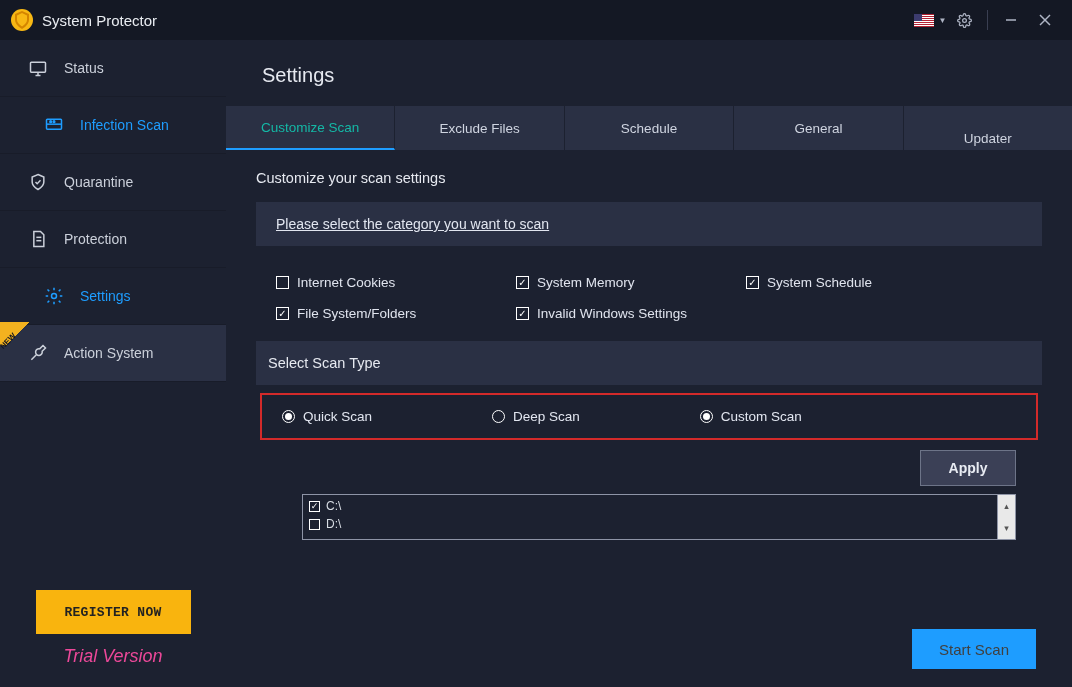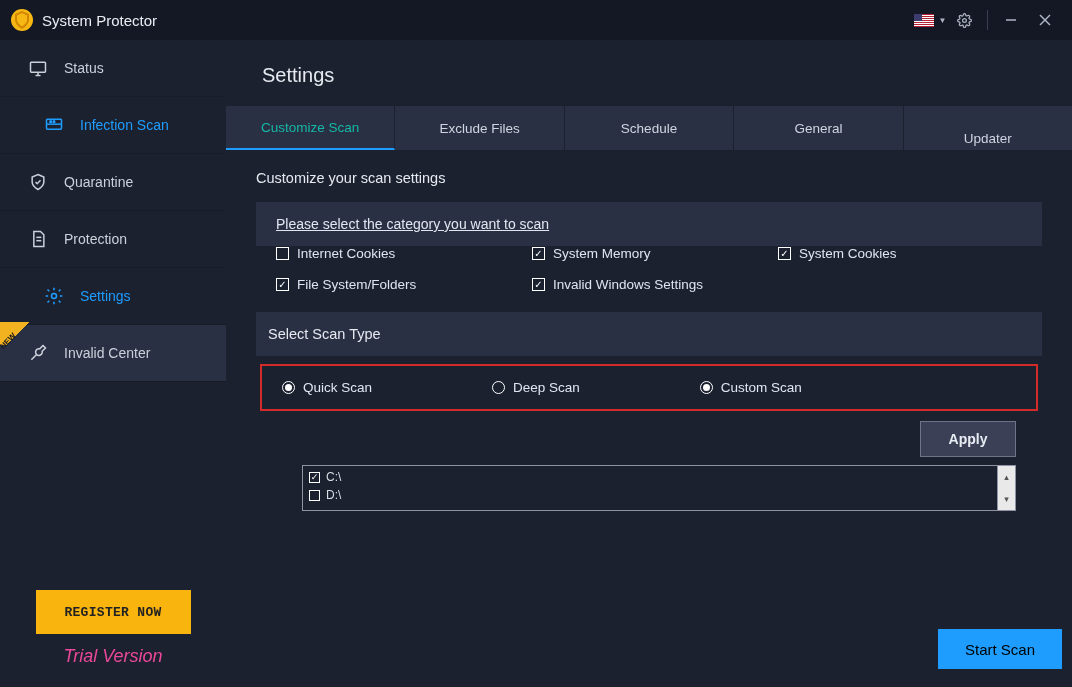--- a/index.html
+++ b/index.html
@@ -76,21 +76,21 @@
   }
   .tabs .tab:last-child{border-right:none;margin-top:20px;}
   .tabs .tab.active { border-bottom:2px solid #1e9dff; color:#14b8a6;}
 
   .section { padding: 20px 30px 0 30px; }
   .section-sub { font-size:14.5px; color:#e6e9f0; margin-bottom:16px;}
   .category-box { background:#2a3044; padding:14px 20px; margin-bottom:0;}
   .category-note { font-size:14px; color:#e2e6f0;text-decoration:underline; }
   .check-grid {
     display:grid; grid-template-columns: 240px 230px 230px;
-    gap:16px 16px; padding:0 20px 20px 20px;
+    gap:16px 0; padding:29px 20px 20px 20px;
   }
   .chk { display:flex; align-items:center; gap:8px; font-size:13.5px; color:#e0e4ee; cursor:pointer;}
   .chk .box {
     width:13px; height:13px; border:1px solid #fff; display:flex; align-items:center; justify-content:center;
     background:transparent; flex-shrink:0;
   }
   .chk .box.checked::after{
     content:"✓"; font-size:10px; color:#fff; line-height:1;
   }
 
@@ -125,22 +125,22 @@
     width:11px;height:11px;border:1px solid #fff;display:flex;align-items:center;justify-content:center;
   }
   .drive-list .drv .dbox.checked::after{content:"✓";font-size:9px;color:#fff;}
   .drive-list .scroll {
     width:18px; border-left:1px solid #8e94a6; background:#2a3044;
     display:flex; flex-direction:column; justify-content:space-between;
   }
   .drive-list .scroll .arr{ text-align:center; font-size:9px; color:#555; background:#e9e9e9; cursor:pointer; height:50%; display:flex; align-items:center; justify-content:center;}
 
   .start-scan {
-    position:absolute; right:10px; bottom:18px;
-    background:#1e9dff; color:#000000; border:none;
+    position:absolute; right:36px; bottom:18px;
+    background:#1e9dff; color:#404040; border:none;
     width:124px; height:40px; font-size:15px; cursor:pointer;
   }
 </style>
 </head>
 <body>
 
 <div class="titlebar">
   <svg class="logo" viewBox="0 0 24 24">
     <circle cx="12" cy="12" r="11" fill="#f8b814"></circle>
     <path d="M12 3 L19 6 V12 C19 17 12 21 12 21 C12 21 5 17 5 12 V6 Z" fill="#d48500"></path>
@@ -225,21 +225,21 @@
       <span>Settings</span>
     </div>
     <div class="item action">
       <div class="new-badge">
           <span>NEW</span>
         </div>
       <svg class="icon" viewBox="0 0 24 24" fill="none" stroke="#cbd0da" stroke-width="1.8">
           <path d="M14 7 a4 4 0 1 0 3 3 L21 6 l-3-3 Z"></path>
           <path d="M10 14 L4 20"></path>
         </svg>
-      <span>Invalid Center</span>
+      <span>Action System</span>
     </div>
 
     <div class="bottom">
       <button class="register-btn">REGISTER NOW</button>
       <div class="trial">Trial Version</div>
     </div>
   </div>
 
   <div class="content">
     <div class="page-title">Settings</div>
@@ -260,21 +260,21 @@
         <label class="chk">
             <span class="box"></span>
             <span>Internet Cookies</span>
           </label>
         <label class="chk">
             <span class="box checked"></span>
             <span>System Memory</span>
           </label>
         <label class="chk">
             <span class="box checked"></span>
-            <span>System Cookies</span>
+            <span>System Schedule</span>
           </label>
         <label class="chk">
             <span class="box checked"></span>
             <span>File System/Folders</span>
           </label>
         <label class="chk">
             <span class="box checked"></span>
             <span>Invalid Windows Settings</span>
           </label>
       </div>

